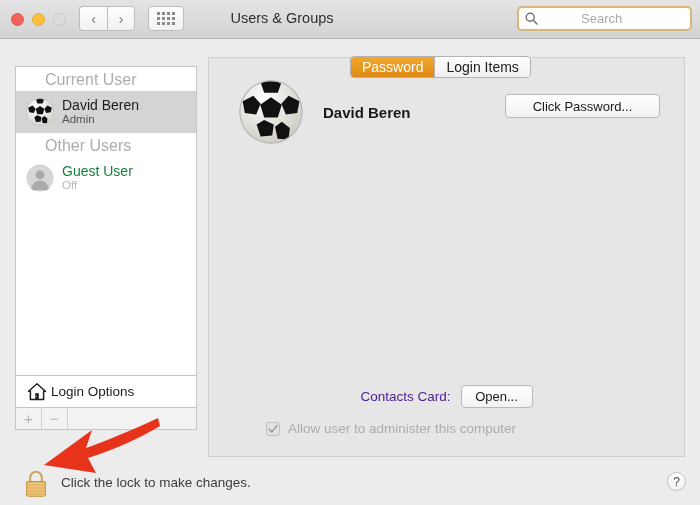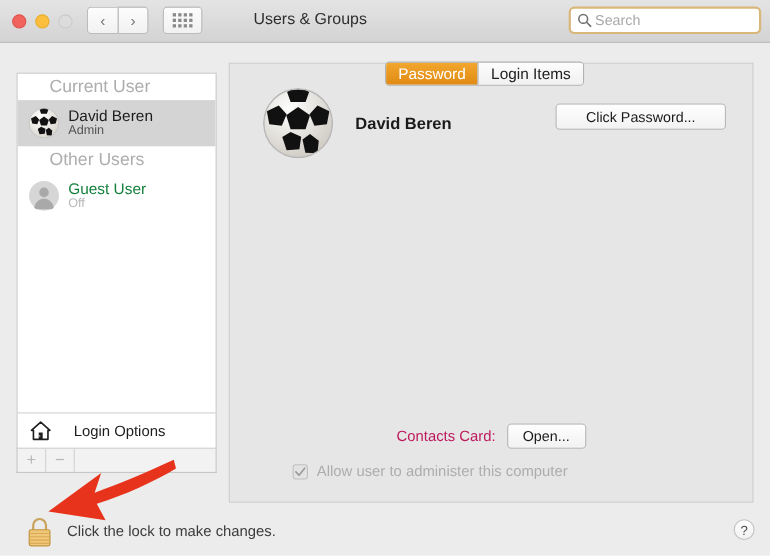--- a/index.html
+++ b/index.html
@@ -62,20 +62,21 @@
   }
 
   #searchwrap {
     position: absolute; top: 6px; right: 8px;
     width: 175px; height: 25px;
     background: #fff;
     border: 2px solid #d9b679;
     border-radius: 5px;
     display: flex; align-items: center;
     padding-left: 6px;
+    gap: 40px;
   }
   #searchwrap svg { flex: none; }
   #searchInput {
     border: none; outline: none; background: transparent;
     font-family: "Liberation Sans", sans-serif;
     font-size: 13px; color: #333;
     margin-left: 3px; width: 140px;
   }
   #searchInput::placeholder { color: #a9a9a9; }
 
@@ -106,21 +107,21 @@
   .userrow.disabled .uname { color: #15803d; }
   .userrow.disabled .urole { color: #b9b9b9; }
 
   #loginopts {
     position: absolute; left: 15px; top: 337px;
     width: 182px; height: 32px;
     background: #fff;
     border: 1px solid #c6c6c6; border-top: none;
     display: flex; align-items: center; padding-left: 11px;
   }
-  #loginopts .lbl { font-size: 13.5px; color: #1c1c1c; margin-left: 20px; }
+  #loginopts .lbl { font-size: 13.5px; color: #1c1c1c; margin-left: 4px; }
 
   #addremove {
     position: absolute; left: 15px; top: 369px;
     width: 182px; height: 22px;
     background: #f2f2f2;
     border: 1px solid #c6c6c6; border-top: none;
     display: flex; align-items: stretch;
   }
   .arbtn {
     width: 26px;
@@ -167,21 +168,21 @@
     font-family: "Liberation Sans", sans-serif;
     font-size: 13px; color: #1a1a1a;
     display: flex; align-items: center; justify-content: center;
   }
   #changepw { position: absolute; right: 24px; top: 36px; width: 155px; height: 24px; }
 
   #contactsrow {
     position: absolute; left: 0; right: 0; bottom: 48px;
     display: flex; align-items: center; justify-content: center;
   }
-  #contactslbl { font-size: 13.5px; color: #be185d; margin-right: 10px; }
+  #contactslbl { font-size: 13.5px; color: #4c1d95; margin-right: 10px; }
   #openbtn { width: 72px; height: 23px; }
 
   #adminrow {
     position: absolute; left: 29px; bottom: 20px;
     display: flex; align-items: center; padding-left: 28px;
   }
   #admincheck {
     width: 14px; height: 14px;
     background: #e3e3e3;
     border: 1px solid #c0c0c0; border-radius: 3px;

